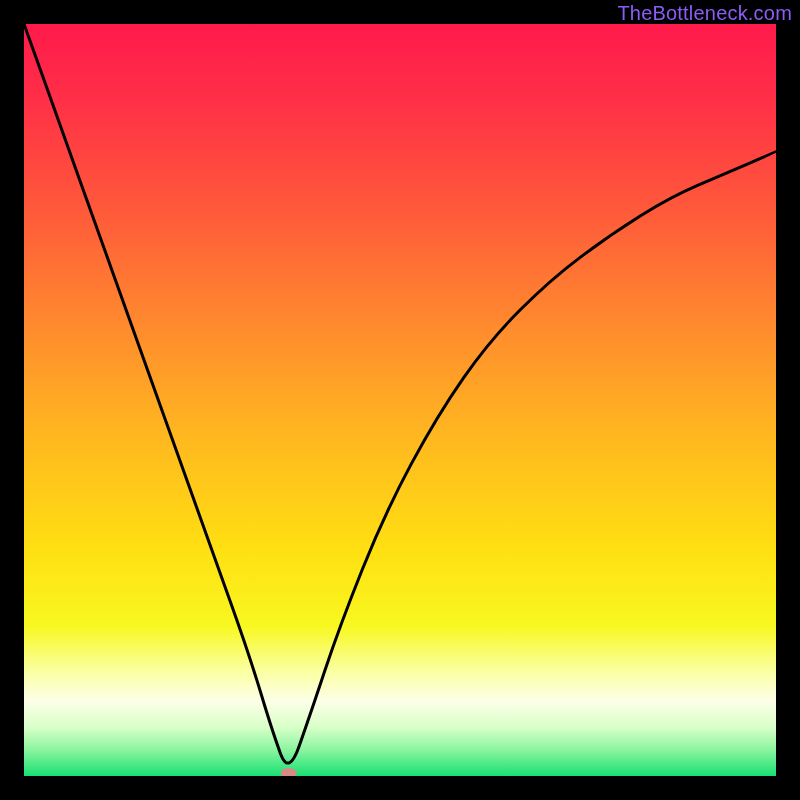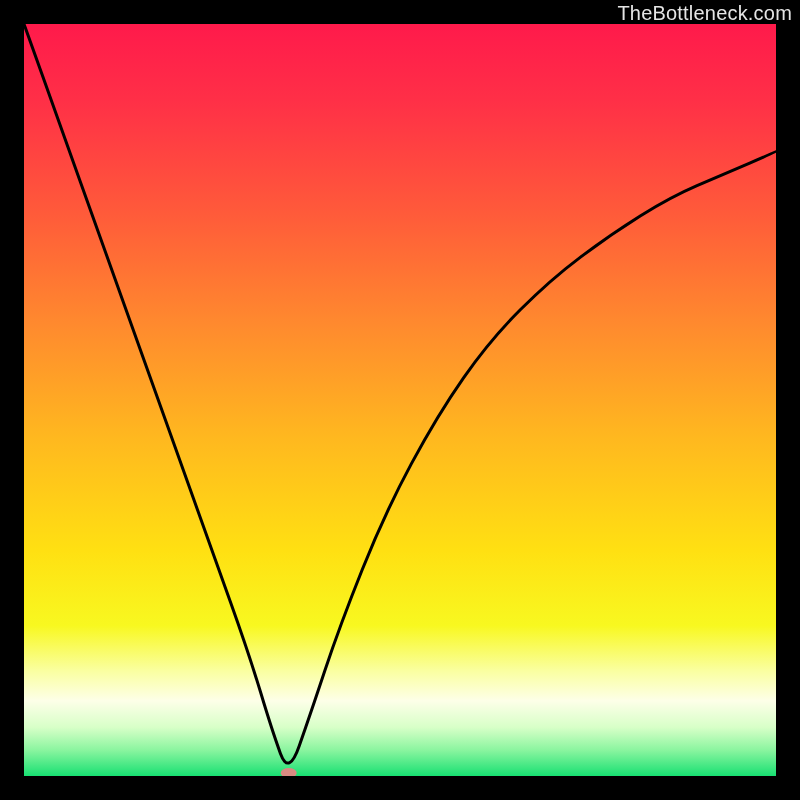--- a/index.html
+++ b/index.html
@@ -22,21 +22,21 @@
     position: absolute;
     left: 24px;
     top: 24px;
     width: 752px;
     height: 752px;
   }
   .watermark {
     position: absolute;
     top: 2px;
     right: 8px;
-    color: #e5e5e5;
+    color: #8b5cf6;
     font-size: 20px;
     font-weight: 400;
     letter-spacing: 0.2px;
     user-select: none;
   }
 </style>
 </head>
 <body>
 
 <div class="frame">

